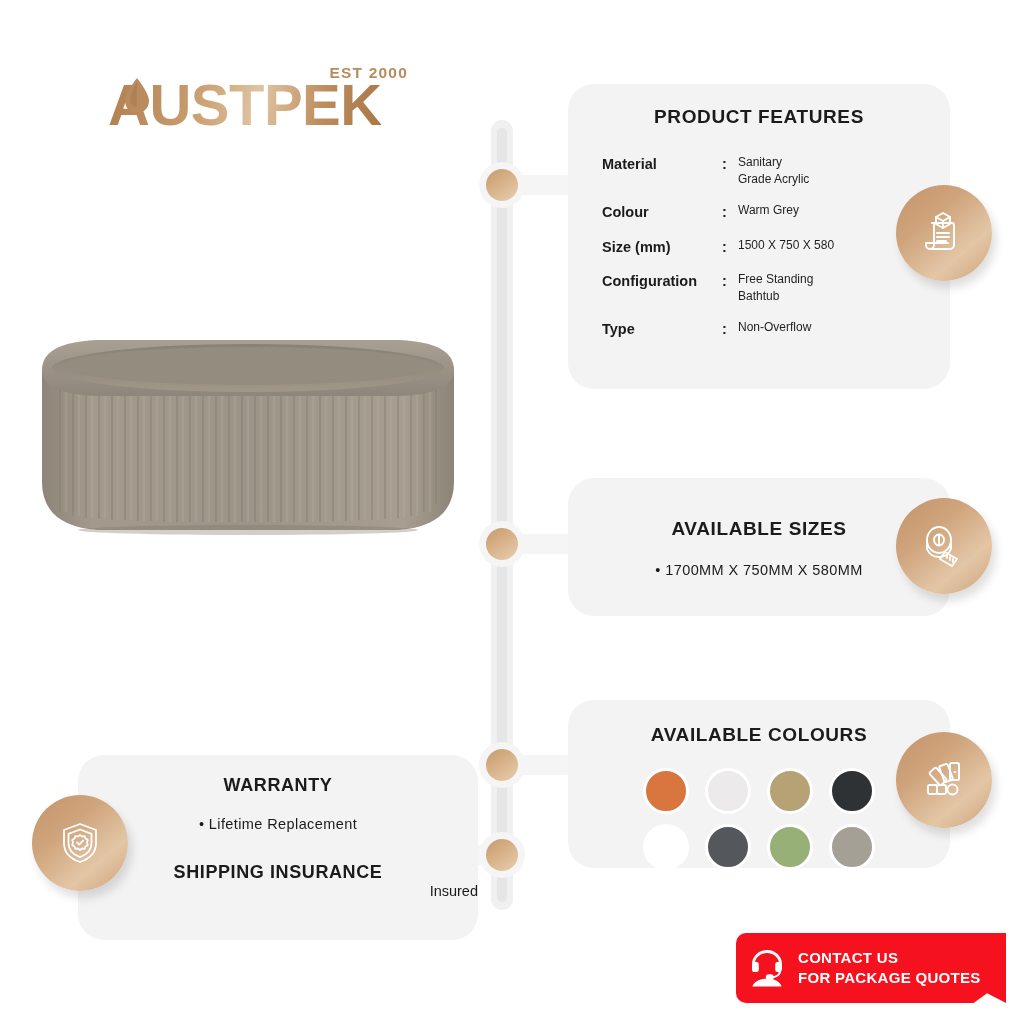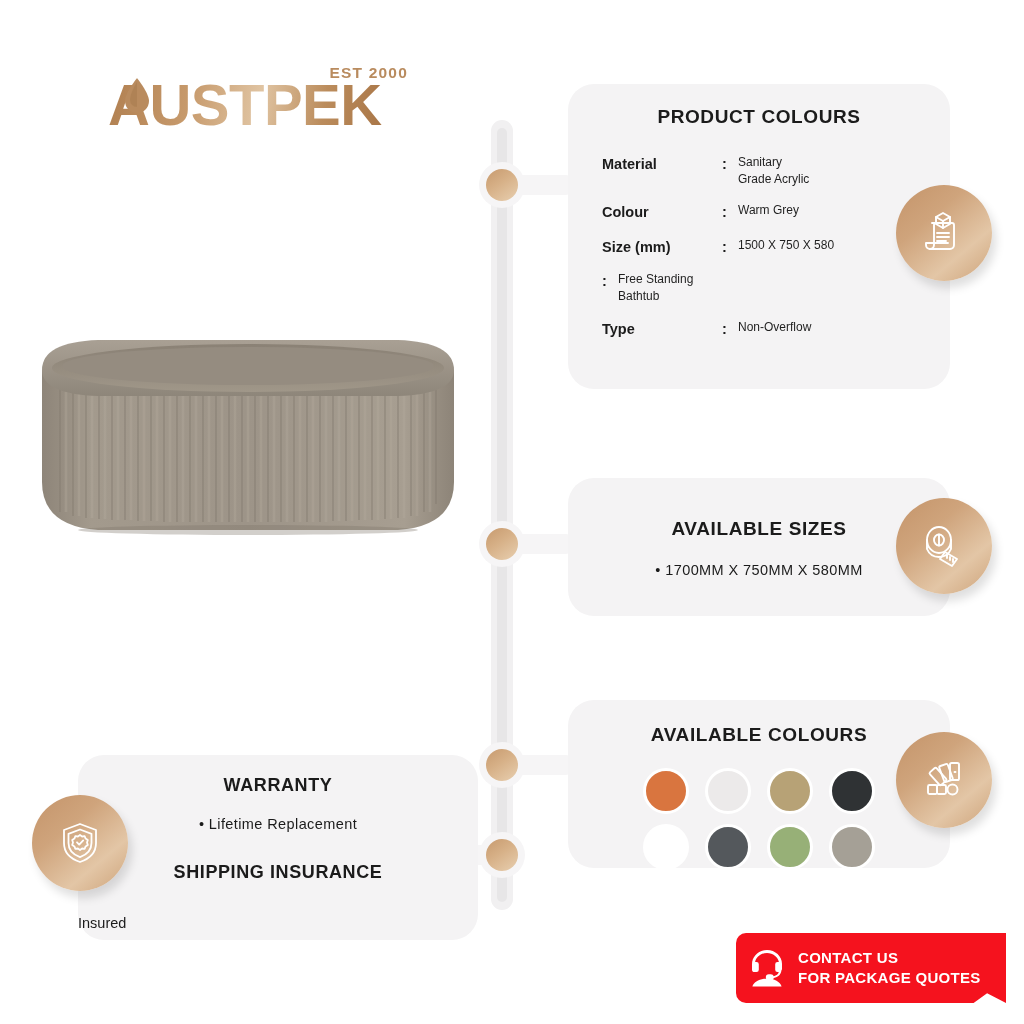--- a/index.html
+++ b/index.html
@@ -235,21 +235,21 @@
   <div class="connector" style="left:512px; top:534px; width:64px; border-radius:0 10px 10px 0;"></div>
   <div class="connector" style="left:512px; top:755px; width:64px; border-radius:0 10px 10px 0;"></div>
   <div class="connector" style="left:430px; top:845px; width:64px; border-radius:10px 0 0 10px;"></div>
 
   <div class="node" style="left:479px; top:162px;"></div>
   <div class="node" style="left:479px; top:521px;"></div>
   <div class="node" style="left:479px; top:742px;"></div>
   <div class="node" style="left:479px; top:832px;"></div>
 
   <div class="panel" style="left:568px; top:84px; width:382px; height:305px;">
-    <div class="panel-title" style="font-size:19px; margin-top:22px;">PRODUCT COLOURS</div>
+    <div class="panel-title" style="font-size:19px; margin-top:22px;">PRODUCT FEATURES</div>
 
     <div style="margin:26px 0 0 34px;">
 
       <div class="feat-row">
         <div class="feat-label"><span>Material</span><span class="unit"></span></div>
         <div class="feat-colon">:</div>
         <div class="feat-value">Sanitary
 Grade Acrylic</div>
       </div>
 
@@ -259,20 +259,21 @@
         <div class="feat-value">Warm Grey</div>
       </div>
 
       <div class="feat-row">
         <div class="feat-label"><span>Size </span><span class="unit">(mm)</span></div>
         <div class="feat-colon">:</div>
         <div class="feat-value">1500 X 750 X 580</div>
       </div>
 
       <div class="feat-row">
+        <div class="feat-label"><span>Configuration</span><span class="unit"></span></div>
         <div class="feat-colon">:</div>
         <div class="feat-value">Free Standing
 Bathtub</div>
       </div>
 
       <div class="feat-row" style="margin-bottom:12px;">
         <div class="feat-label"><span>Type</span><span class="unit"></span></div>
         <div class="feat-colon">:</div>
         <div class="feat-value">Non-Overflow</div>
       </div>
@@ -336,21 +337,21 @@
         <circle cx="31.5" cy="32.5" r="5"></circle>
         <path d="M33.5 15 h1"></path>
       </g>
     </svg>
   </div>
 
   <div class="panel" style="left:78px; top:755px; width:400px; height:185px;">
     <div class="panel-title" style="font-size:18px; margin-top:20px;">WARRANTY</div>
     <div class="bullet-line" style="text-align:center; margin-top:20px;">• Lifetime Replacement</div>
     <div class="panel-title" style="font-size:18px; margin-top:30px;">SHIPPING INSURANCE</div>
-    <div style="text-align:left; margin-top:32px; font-size:14.5px; color:#1b1b1b;">Insured</div>
+    <div style="text-align:right; margin-top:0; font-size:14.5px; color:#1b1b1b;">Insured</div>
   </div>
 
   <div class="badge" style="left:32px; top:795px;">
     <svg width="44" height="44" viewBox="0 0 44 44">
       <g fill="none" stroke="#ffffff" stroke-width="1.8" stroke-linejoin="round" stroke-linecap="round">
         <path d="M22 3 L38 9 v13 c0 10 -7 16 -16 19 C13 38 6 32 6 22 V9 z"></path>
         <path d="M22 8.5 l11.5 4.3 v9.3 c0 7.4 -5 11.8 -11.5 14 C15.5 33.9 10.5 29.5 10.5 22.1 V12.8 z"></path>
         <path d="M22 14 l2.1 1.5 l2.6 -0.3 l0.9 2.4 l2.2 1.4 l-0.8 2.5 l0.8 2.5 l-2.2 1.4 l-0.9 2.4 l-2.6 -0.3 L22 29 l-2.1 -1.5 l-2.6 0.3 l-0.9 -2.4 l-2.2 -1.4 l0.8 -2.5 l-0.8 -2.5 l2.2 -1.4 l0.9 -2.4 l2.6 0.3 z"></path>
         <path d="M19 21.3 l2.2 2.3 l4 -4.2"></path>
       </g>

